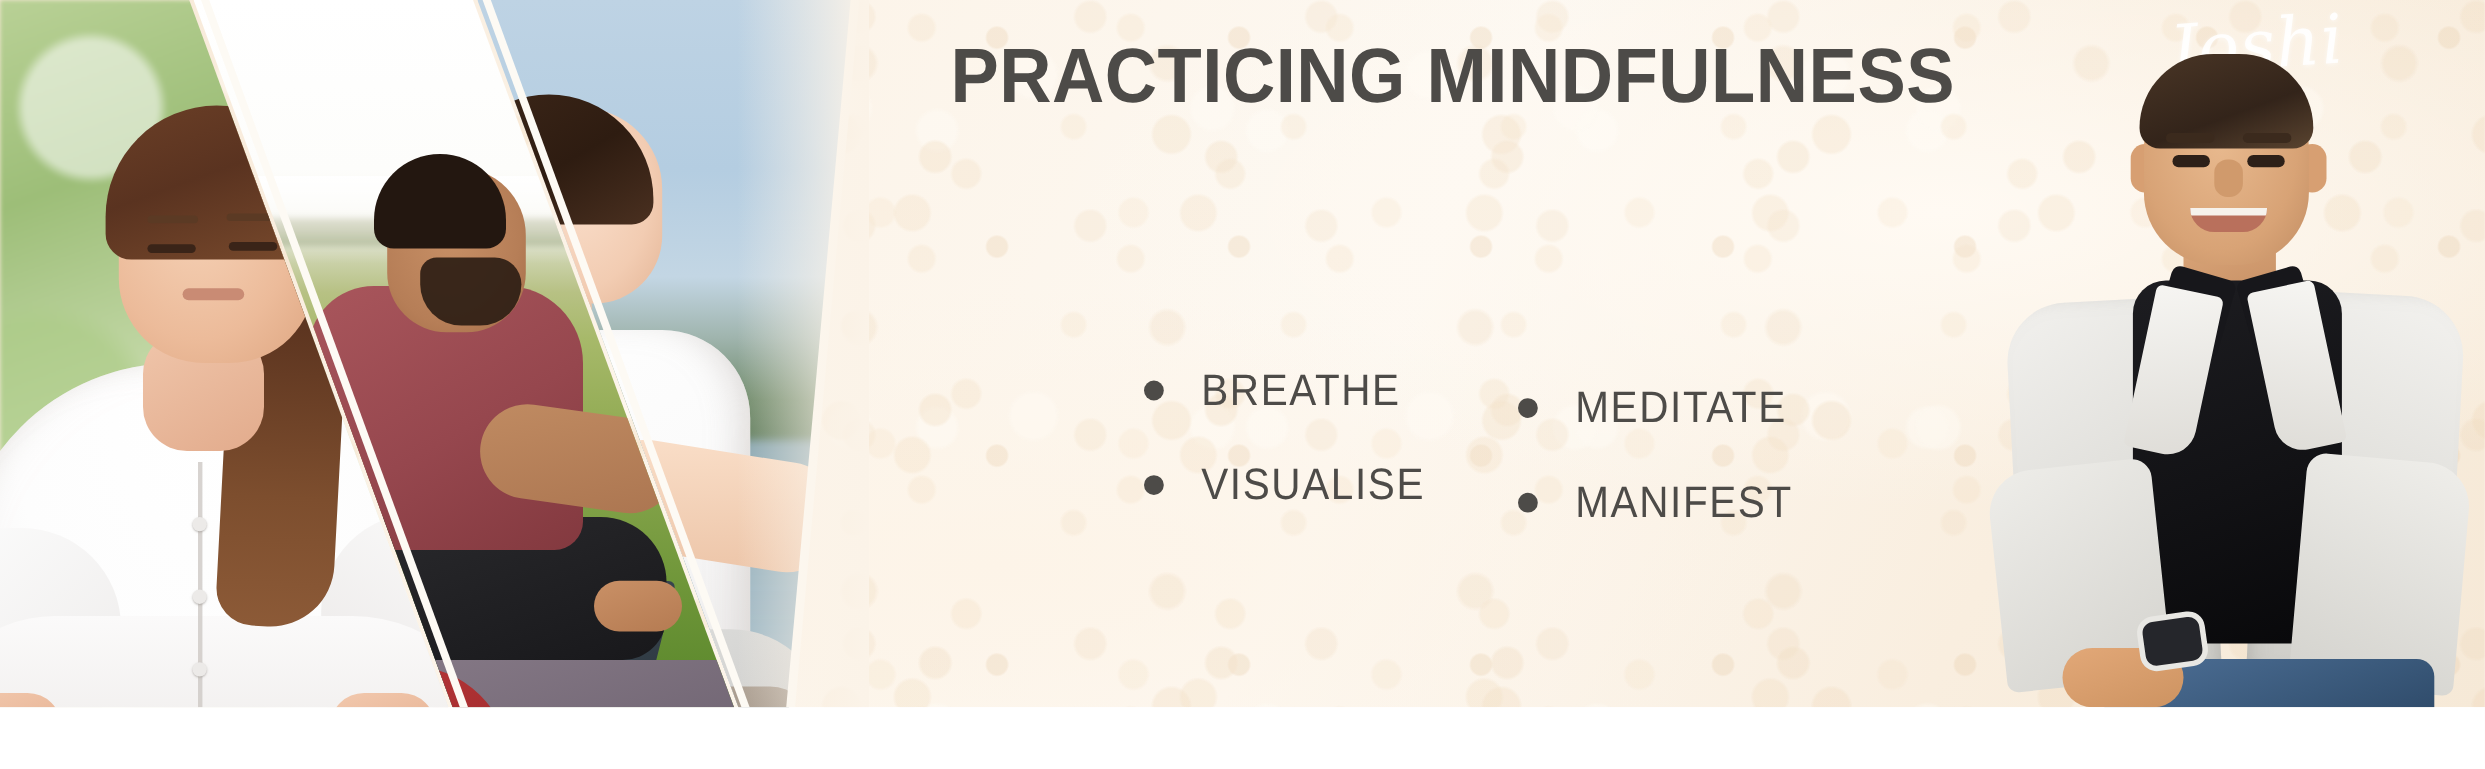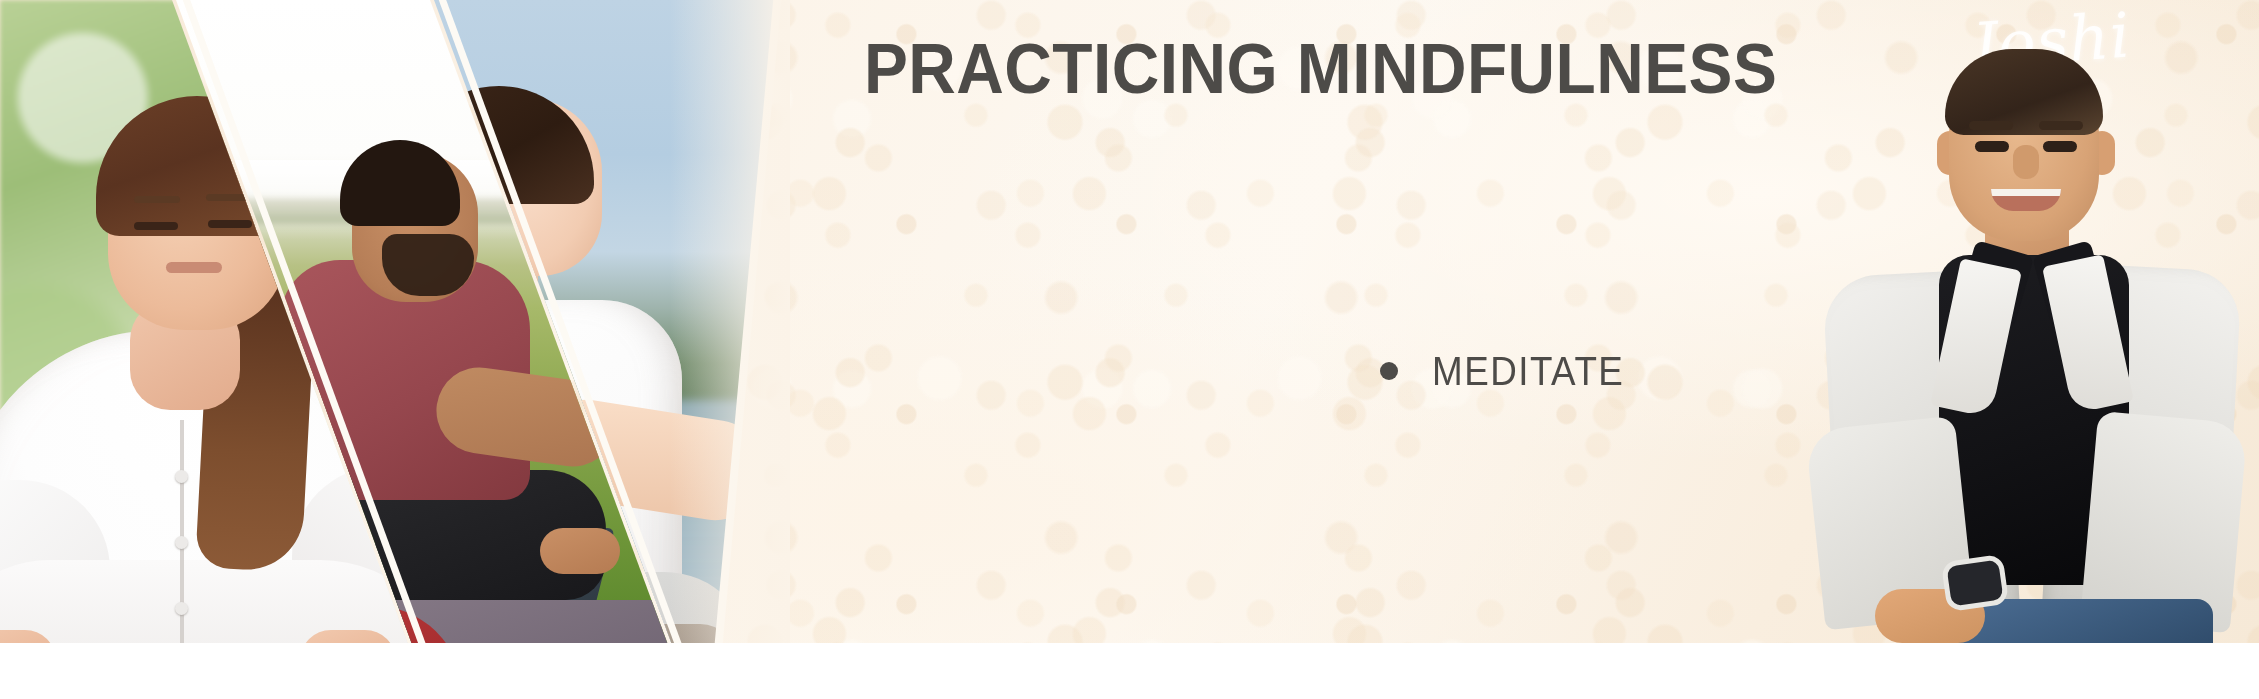--- a/index.html
+++ b/index.html
@@ -492,26 +492,38 @@
 
     <div class="divider" id="div1"></div>
     <div class="divider" id="div2"></div>
     <div class="divider" id="div3"></div>
     <div class="collage-fade"></div>
   </div>
 
   <div id="headline">PRACTICING MINDFULNESS</div>
 
   <div class="bullets" id="bullets-left">
+    <div class="bullet-row">
+      <span class="dot"></span>
+      <span class="bullet-label">BREATHE</span>
+    </div>
+    <div class="bullet-row">
+      <span class="dot"></span>
+      <span class="bullet-label">VISUALISE</span>
+    </div>
   </div>
 
   <div class="bullets" id="bullets-right">
     <div class="bullet-row">
       <span class="dot"></span>
       <span class="bullet-label">MEDITATE</span>
+    </div>
+    <div class="bullet-row">
+      <span class="dot"></span>
+      <span class="bullet-label">MANIFEST</span>
     </div>
   </div>
 
   <div id="signature">Joshi</div>
 
   <div id="portrait">
     <div class="pt-blazer-l"></div>
     <div class="pt-blazer-r"></div>
     <div class="pt-neck"></div>
     <div class="pt-polo"></div>

